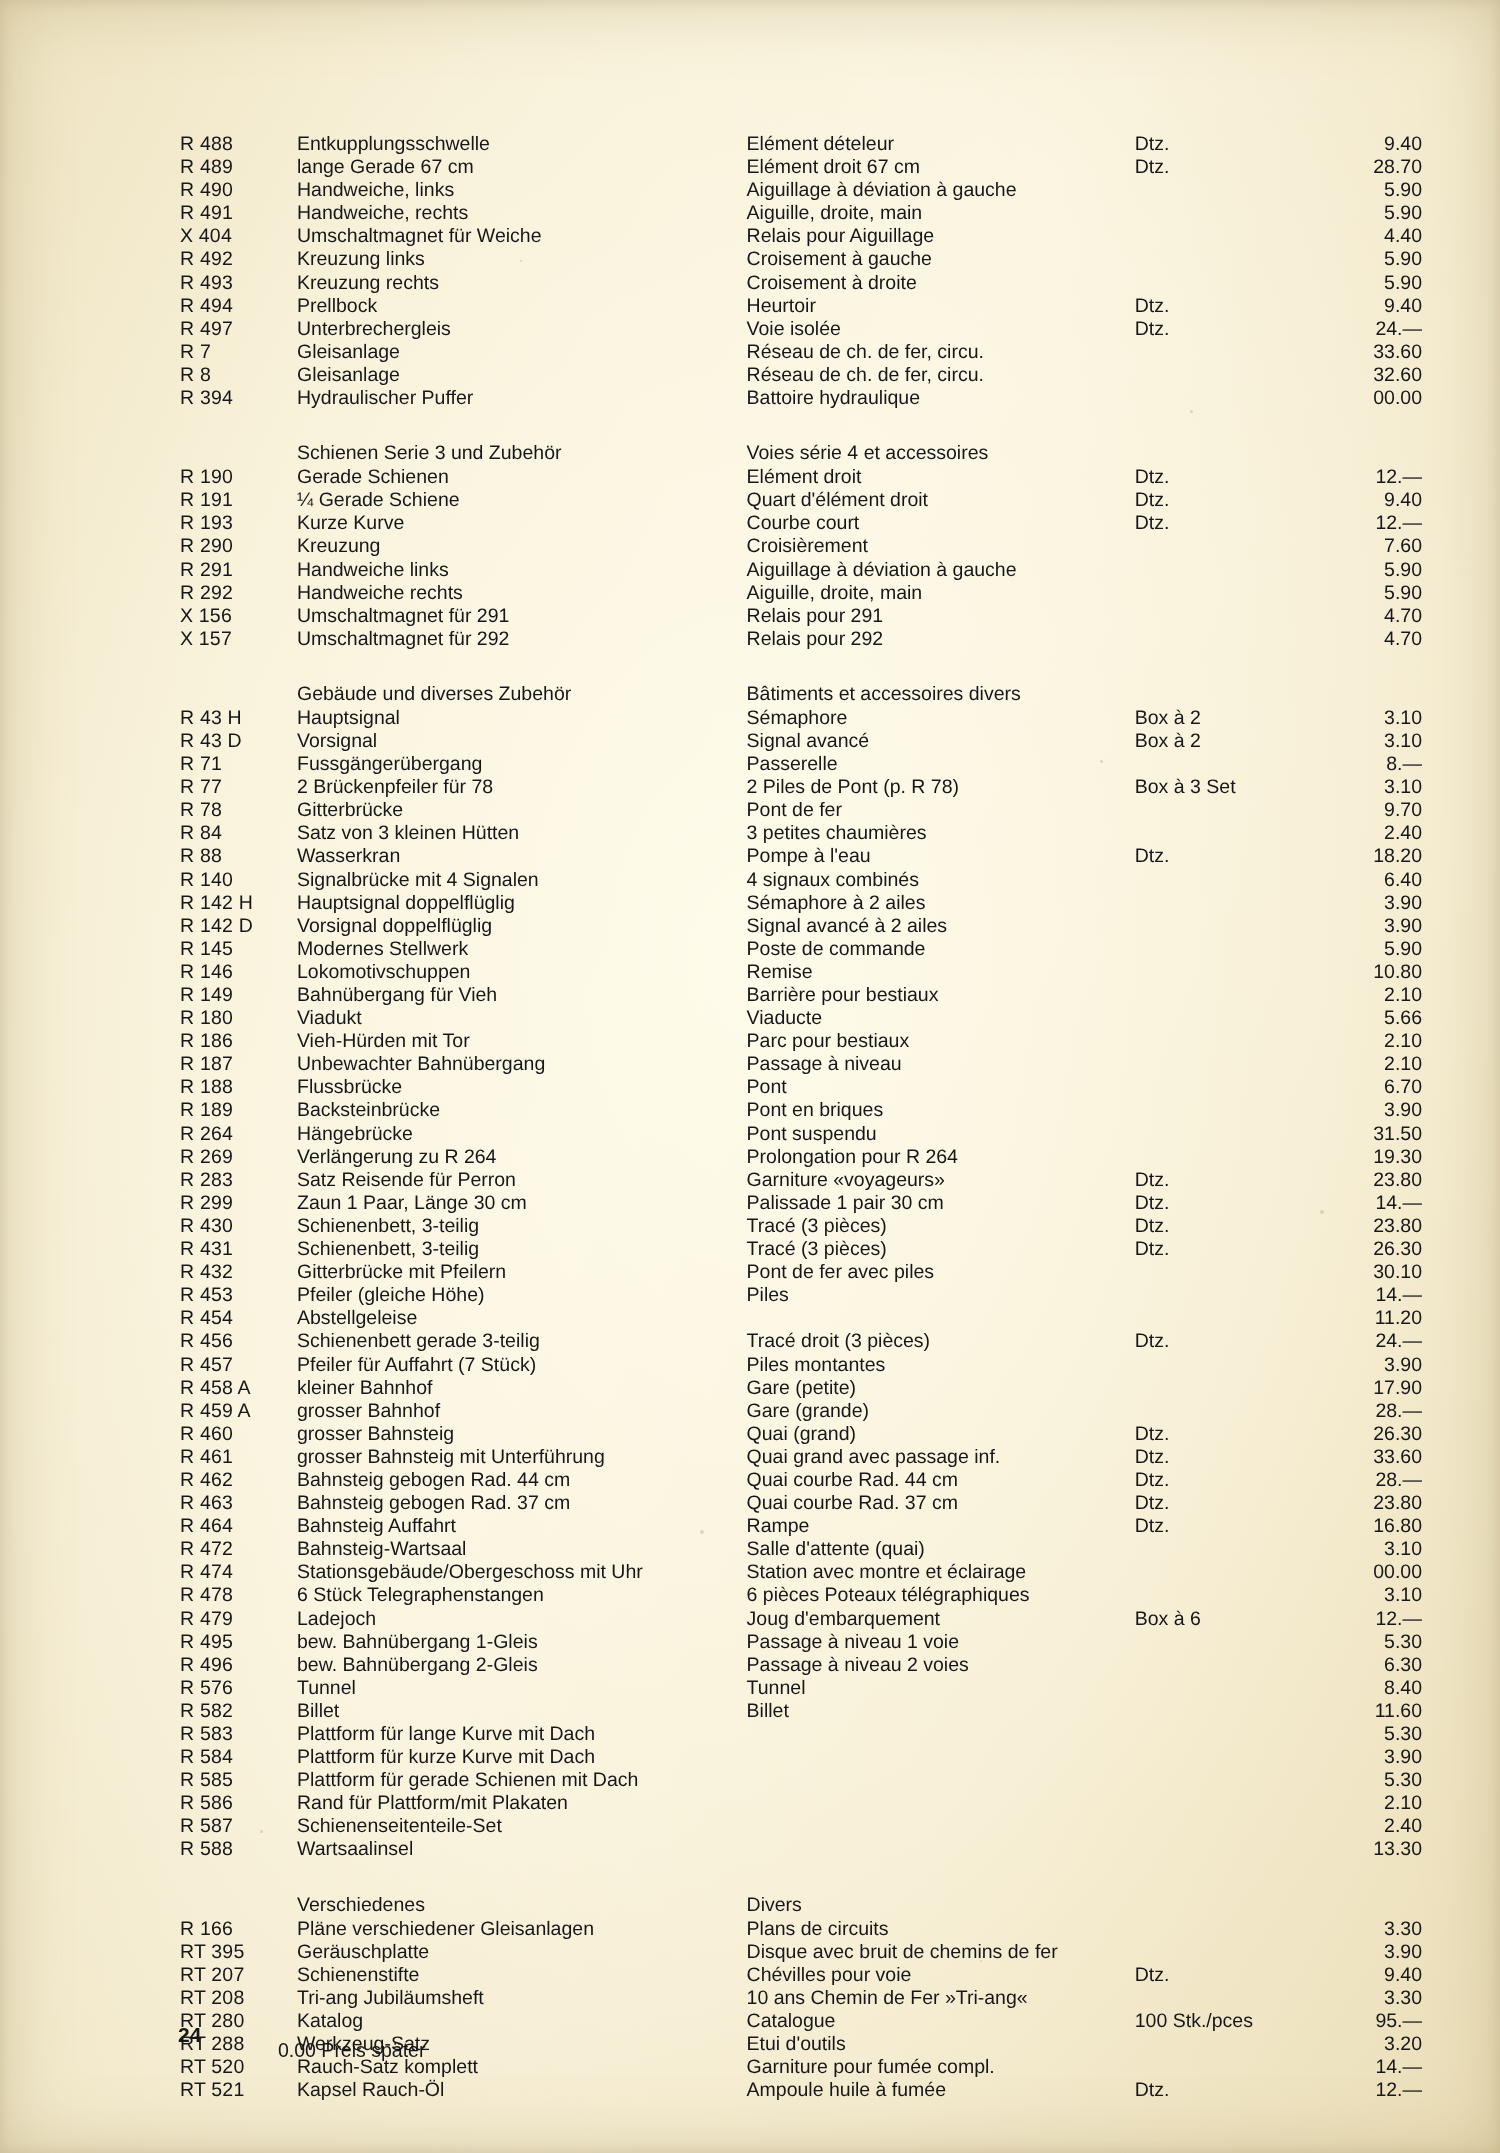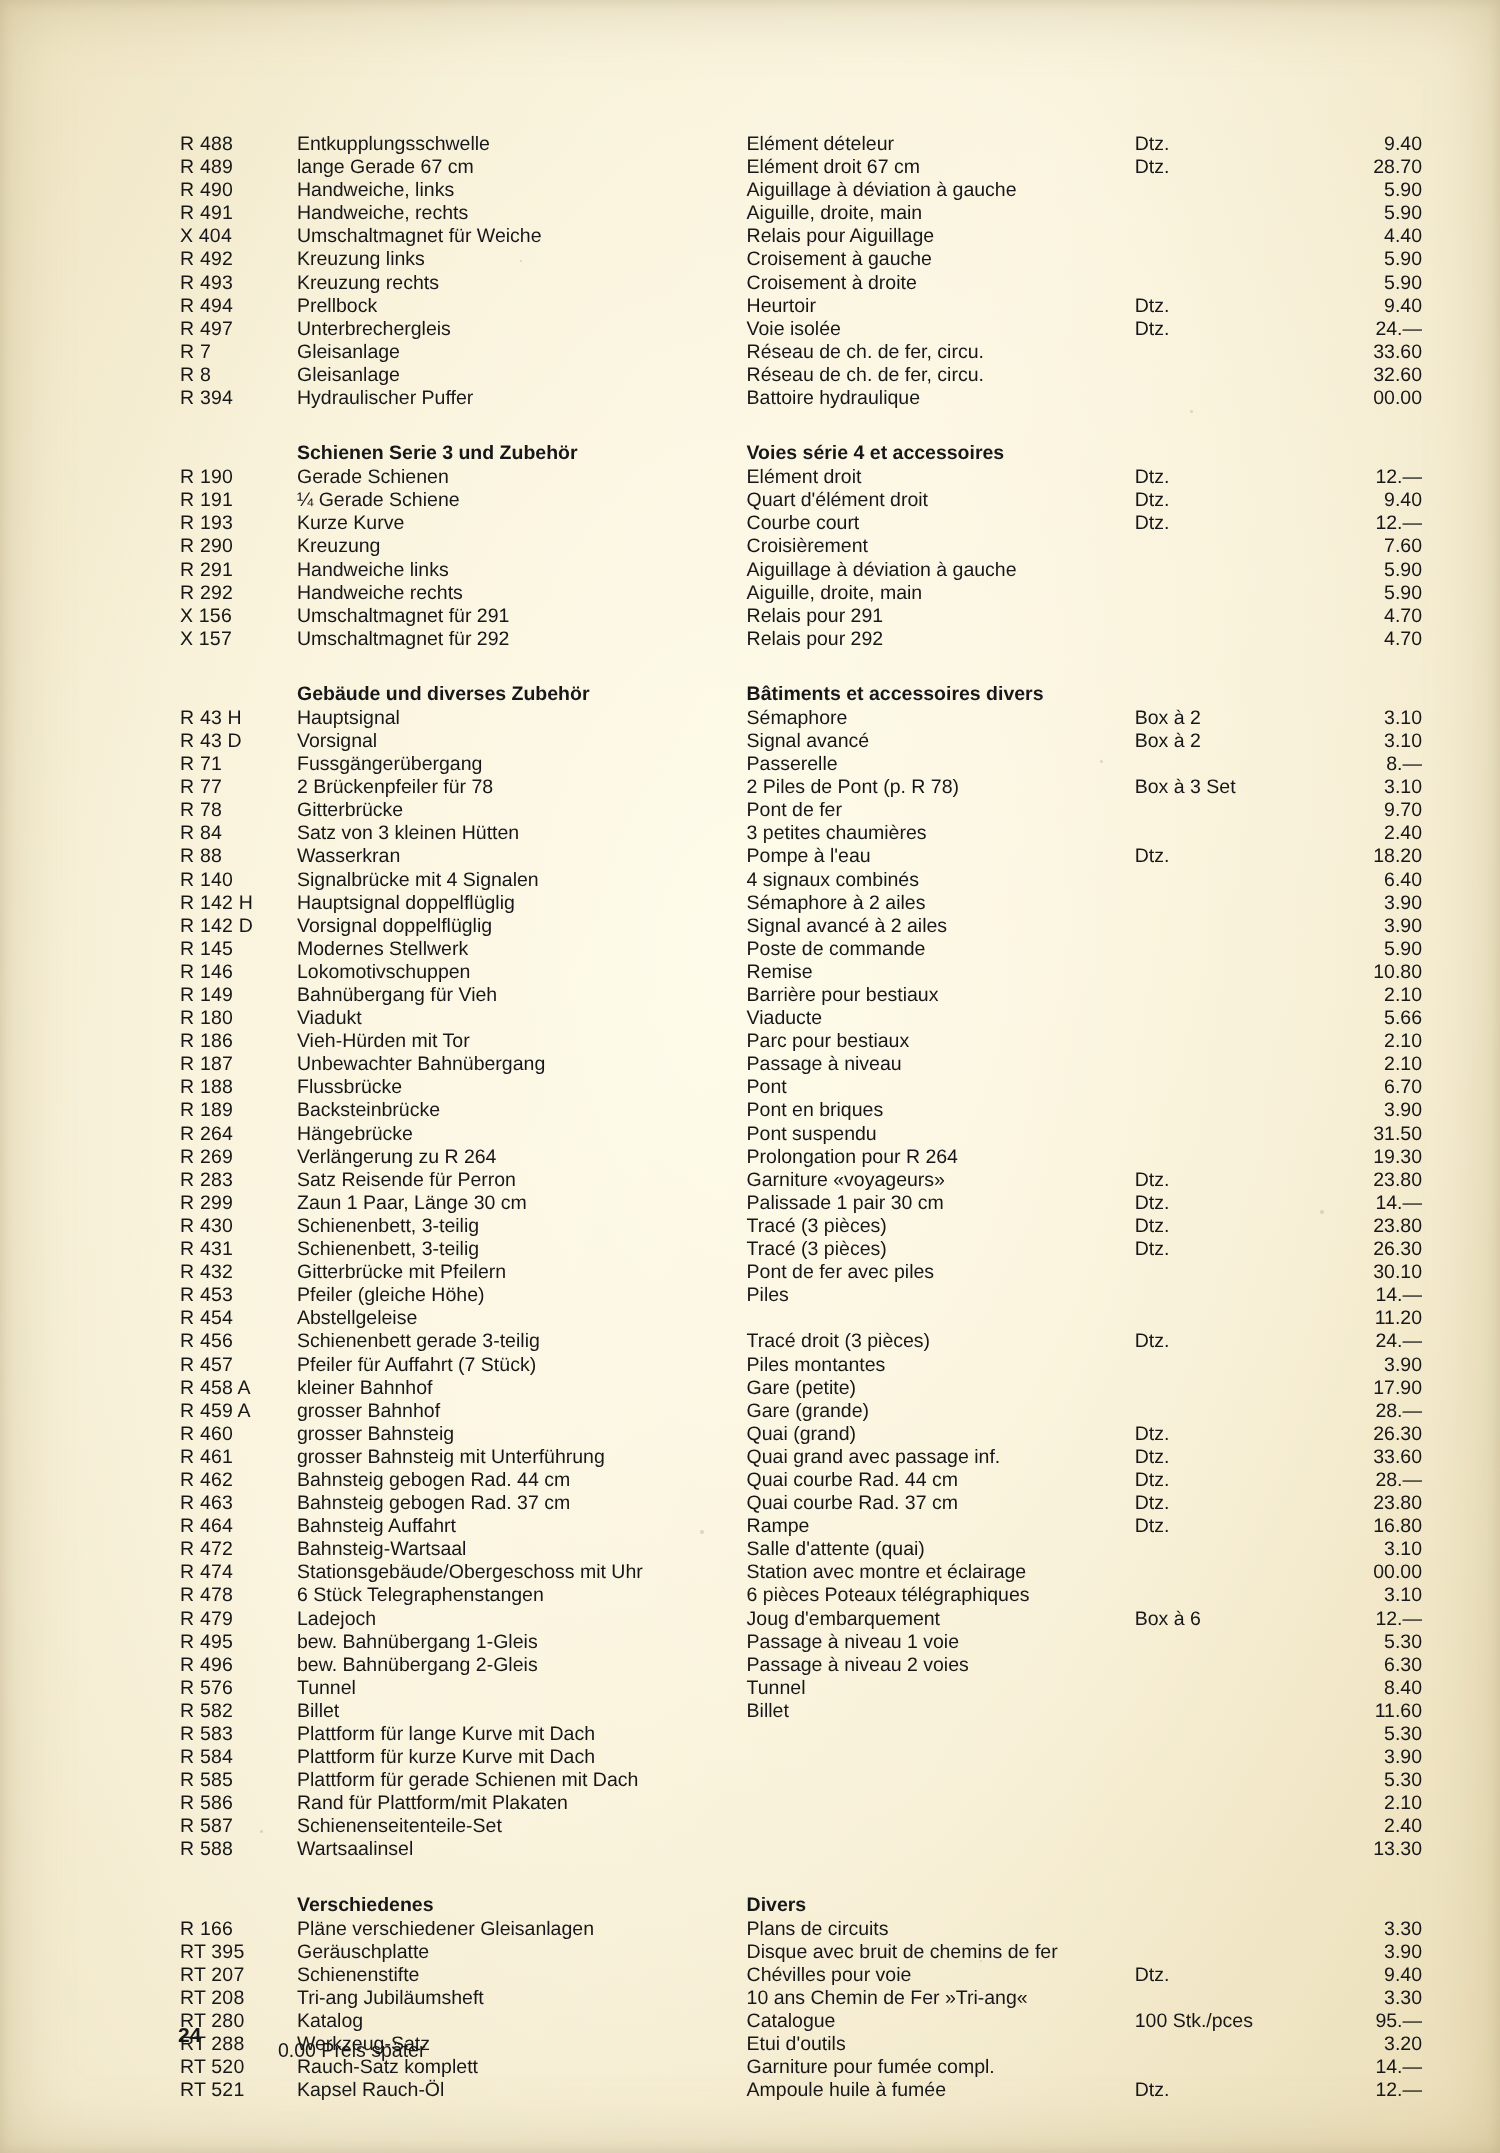--- a/index.html
+++ b/index.html
@@ -56,21 +56,21 @@
     white-space: nowrap;
   }
   tr.row { height: 23.1px; }
 
   .c-code   { width: 118px; padding-left: 2px !important; letter-spacing: 0.2px; }
   .c-de     { width: 452px; }
   .c-fr     { width: 390px; }
   .c-unit   { width: 160px; }
   .c-price  { width: 130px; text-align: right; padding-right: 6px !important; }
 
-  .hdr .c-de, .hdr .c-fr { font-weight: bold; }
+  .hdr .c-de, .hdr .c-fr { font-weight: normal; }
   .hdr td { padding-top: 9px !important; }
   tr.hdr { height: 33px; }
 
   .spacer { height: 23px; }
 
   
   .c-de, .c-fr, .c-code, .c-unit, .c-price { text-rendering: geometricPrecision; }
 
   .footer {
     position: absolute;

